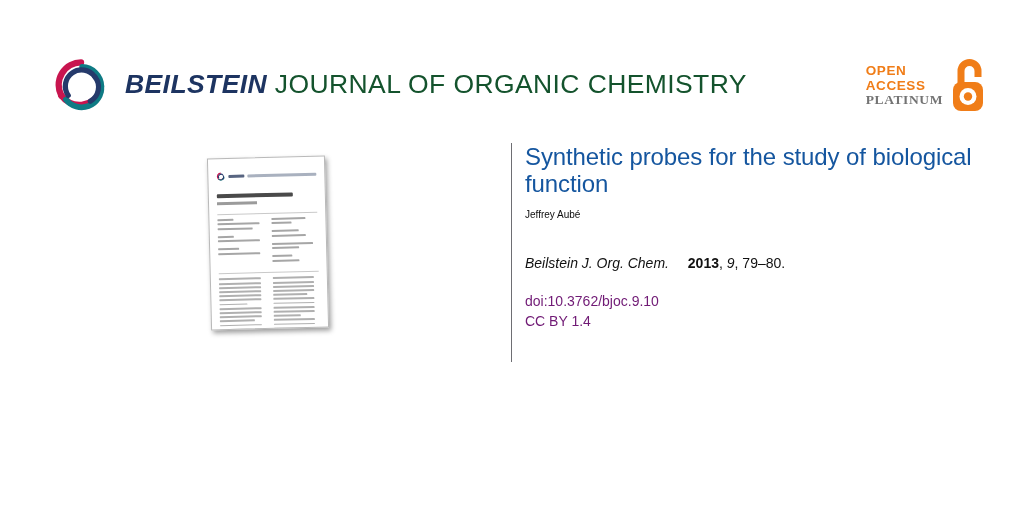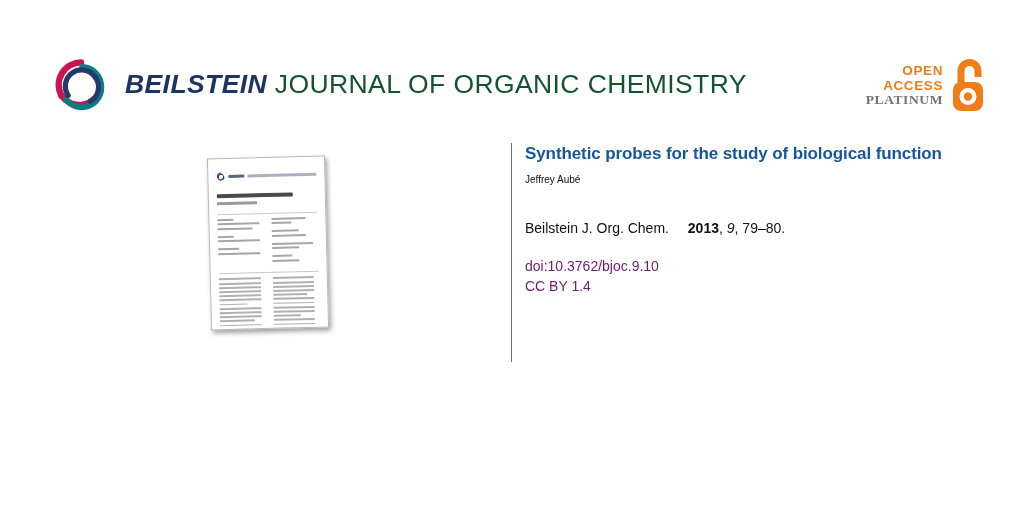--- a/index.html
+++ b/index.html
@@ -57,21 +57,21 @@
   
   .oa-badge {
     position: absolute;
     right: 32px;
     top: 58px;
     display: flex;
     align-items: center;
     gap: 7px;
   }
   .oa-words {
-    text-align: right;
+    text-align: left;
     line-height: 1.08;
   }
   .oa-line {
     font-size: 13.5px;
     font-weight: bold;
     letter-spacing: 0.6px;
     display: block;
   }
   .oa-line.orange { color: #f07d18; }
   .oa-line.gray { color: #737373; font-family: Liberation Serif, serif; }
@@ -180,40 +180,40 @@
   }
 
   
   .article {
     position: absolute;
     left: 525px;
     top: 144px;
     width: 470px;
   }
   .art-title {
-    font-size: 17px;
-    font-weight: bold;
+    font-size: 24px;
+    font-weight: normal;
     color: #15569f;
     line-height: 1.12;
     margin: 0 0 11px 0;
     letter-spacing: -0.1px;
   }
   .art-author {
     font-size: 10px;
     color: #0d0d0d;
     margin: 0 0 34px 0;
     font-weight: normal;
   }
   .art-citation {
     font-size: 14px;
     color: #111111;
     margin: 0 0 20px 0;
     line-height: 1.3;
   }
-  .art-citation .cit-journal { }
+  .art-citation .cit-journal { font-style: italic; }
   .art-citation .cit-year { font-weight: bold; margin-left: 15px; }
   .art-citation .cit-volume { font-style: italic; }
   .art-doi, .art-license {
     font-size: 14px;
     color: #701a75;
     line-height: 1.42;
     margin: 0;
   }
 </style>
 </head>

